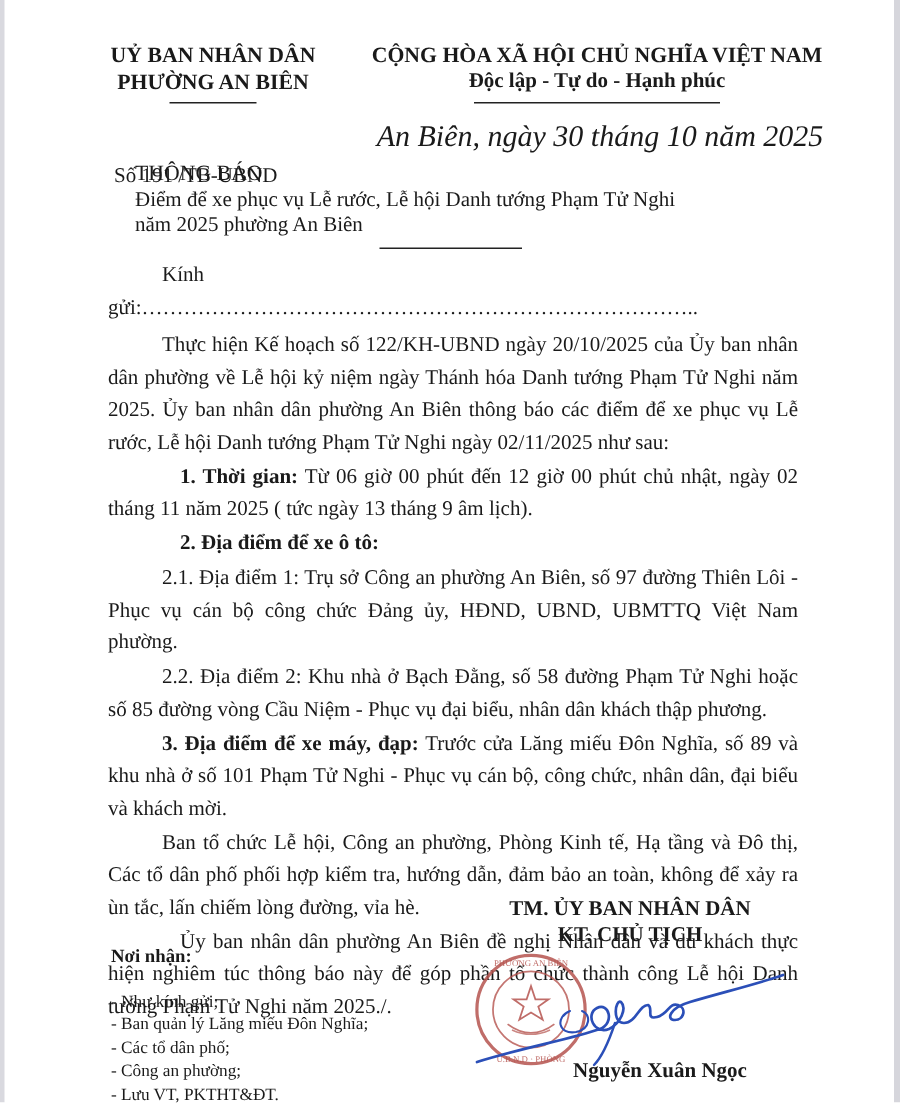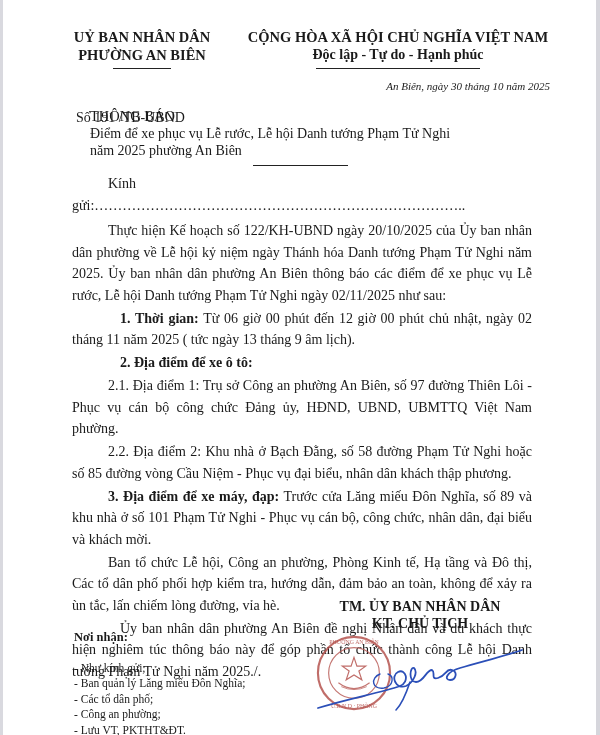--- a/index.html
+++ b/index.html
@@ -11,21 +11,21 @@
       position:relative;
     }
     .edge-left { position:absolute; left:0; top:0; width:3px; height:735px; background:#d9d9df; }
     .edge-right { position:absolute; right:0; top:0; width:4px; height:735px; background:#d6d6dc; }
     .page { position:absolute; left:0; top:0; width:513px; height:735px; }
     .hdr-left { position:absolute; left:52px; top:28px; width:180px; text-align:center; font-weight:bold; font-size:14.5px; line-height:18px; }
     .hdr-right { position:absolute; left:238px; top:28px; width:320px; text-align:center; font-weight:bold; font-size:14.5px; line-height:18px; }
     .hdr-right .motto { font-size:14px; }
     .rule { height:1px; background:#222; margin:4px auto 0; }
     .docno { position:absolute; left:76px; top:80px; font-size:14px;margin-top:30px; }
-    .place-date { position:absolute; left:250px; top:80px; width:300px; text-align:right; font-style:italic; font-size:11px; }
+    .place-date { position:absolute; left:250px; top:80px; width:300px; text-align:center; font-style:italic; font-size:20px; }
     .title-block { position:absolute; left:90px; top:108px; width:420px; text-align:left; font-weight:normal; font-size:14px; line-height:17px; }
     .title-block .rule { width:95px; margin-top:6px; }
     .body { position:absolute; left:72px; top:173px; width:460px; font-size:14px; line-height:21.5px; text-align:justify; }
     .body p { margin:0 0 1.5px 0; text-indent:36px; }
     .body p.kinh { margin-bottom:4px; }
     .body b { font-weight:bold; }
     .recipients { position:absolute; left:74px; top:630px; width:220px; font-size:11.5px; line-height:15.5px; }
     .recipients .head { font-weight:bold; font-size:12.5px; margin-bottom:15px; }
     .sign { position:absolute; left:300px; top:598px; width:240px; text-align:center; font-weight:bold; font-size:14px; line-height:17px; }
     .signer { position:absolute; left:360px; top:707px; width:160px; text-align:center; font-weight:bold; font-size:14px; }
@@ -97,13 +97,14 @@
     <text x="40" y="10" font-size="6" fill="#b5544f" text-anchor="middle" font-family="Liberation Serif, serif" opacity="0.85">PHƯỜNG AN BIÊN</text>
     <text x="40" y="76" font-size="6" fill="#b5544f" text-anchor="middle" font-family="Liberation Serif, serif" opacity="0.85">U.B.N.D · PHÒNG</text>
   </svg>
 
   <svg class="signature" viewBox="0 0 220 80">
     <path d="M8 70 C40 60, 70 55, 90 48 C100 44, 96 30, 88 34 C80 38, 86 52, 96 48 C104 44, 108 34, 104 30 C100 28, 98 44, 106 44 C114 44, 116 32, 122 32 C126 34, 120 42, 128 40 C136 38, 136 30, 142 32 C148 34, 146 42, 140 42 C134 42, 136 34, 150 30 C170 24, 195 18, 212 12" fill="none" stroke="#2b4fb8" stroke-width="1.8" stroke-linecap="round"></path>
     <path d="M100 44 C96 56, 92 66, 86 72" fill="none" stroke="#2b4fb8" stroke-width="1.6" stroke-linecap="round"></path>
     <path d="M70 36 C60 40, 62 52, 74 50 C84 48, 84 38, 78 36" fill="none" stroke="#2b4fb8" stroke-width="1.4" stroke-linecap="round"></path>
   </svg>
 
+  <div class="signer">Nguyễn Xuân Ngọc</div>
 </div>
 
 </body></html>

